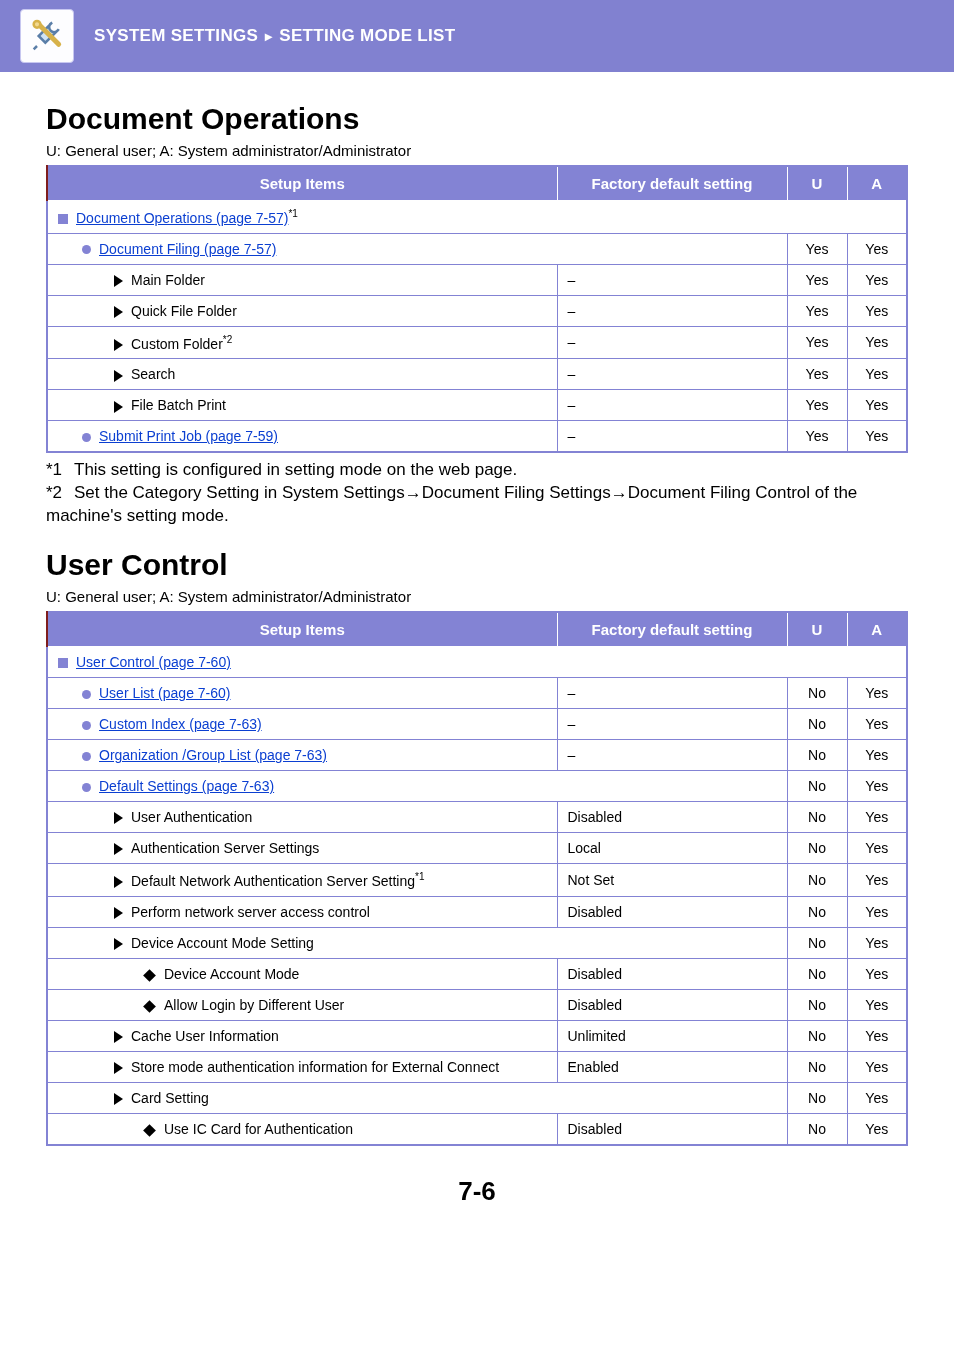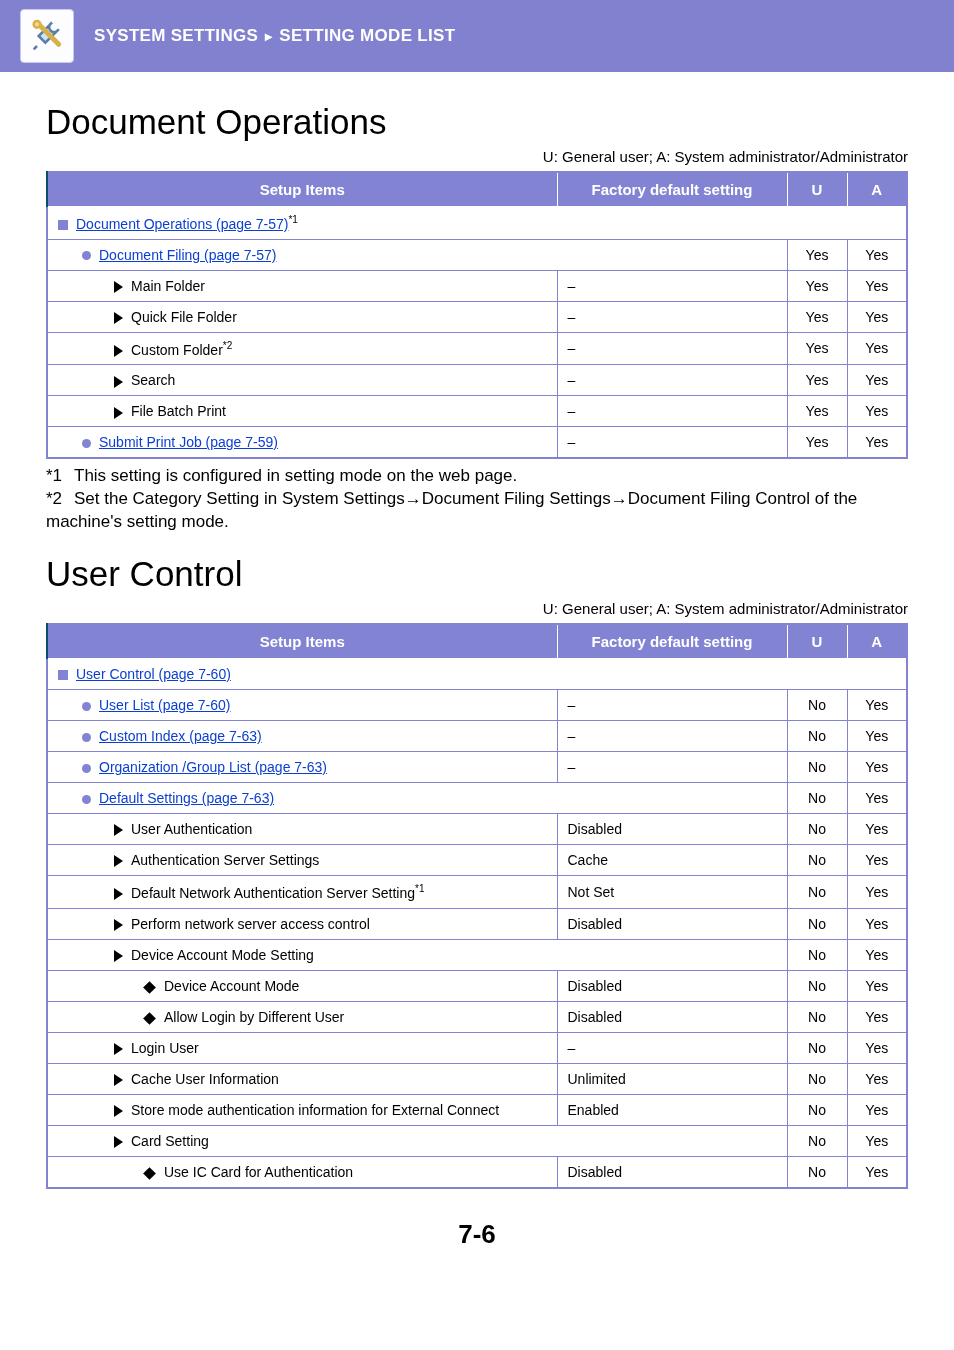--- a/index.html
+++ b/index.html
@@ -38,44 +38,44 @@
   .header-sep {
     display: inline-block;
     margin: 0 4px;
     vertical-align: middle;
     font-size: 13px;
   }
   .content {
     padding: 30px 46px 0 46px;
   }
   h1.section-title {
-    font-size: 35px;
-    font-weight: normal;
+    font-size: 30px;
+    font-weight: bold;
     margin: 0 0 6px 0;
   }
   .legend-line {
-    text-align: right;
+    text-align: left;
     font-size: 15px;
     margin-bottom: 6px;
   }
   table.settings {
     width: 100%;
     border-collapse: collapse;
     border: 2px solid #8383d4;
   }
   table.settings th {
     background: #8383d4;
     color: #fff;
     font-weight: bold;
     font-size: 15px;
     padding: 8px 4px;
     border: 1px solid #fff;
     text-align: center;
   }
-  table.settings th:first-child { border-left: 2px solid #0c4a6e; }
+  table.settings th:first-child { border-left: 2px solid #7f1d1d; }
   table.settings th:last-child { border-right: 2px solid #8383d4; }
   table.settings td {
     border: 1px solid #8383d4;
     padding: 7px 10px;
     font-size: 14px;
     vertical-align: middle;
   }
   td.col-u, td.col-a { text-align: center; width: 60px; }
   td.col-fd { width: 230px; }
   td.col-si { }
@@ -224,21 +224,21 @@
           <td class="col-a">Yes</td>
         </tr>
         <tr>
           <td class="col-si ind2"><span class="bullet-tri"></span><span>User Authentication</span></td>
           <td class="col-fd">Disabled</td>
           <td class="col-u">No</td>
           <td class="col-a">Yes</td>
         </tr>
         <tr>
           <td class="col-si ind2"><span class="bullet-tri"></span><span>Authentication Server Settings</span></td>
-          <td class="col-fd">Cache</td>
+          <td class="col-fd">Local</td>
           <td class="col-u">No</td>
           <td class="col-a">Yes</td>
         </tr>
         <tr>
           <td class="col-si ind2"><span class="bullet-tri"></span><span>Default Network Authentication Server Setting</span><span class="sup">*1</span></td>
           <td class="col-fd">Not Set</td>
           <td class="col-u">No</td>
           <td class="col-a">Yes</td>
         </tr>
         <tr>
@@ -254,26 +254,20 @@
         </tr>
         <tr>
           <td class="col-si ind3"><span class="bullet-diam"></span><span>Device Account Mode</span></td>
           <td class="col-fd">Disabled</td>
           <td class="col-u">No</td>
           <td class="col-a">Yes</td>
         </tr>
         <tr>
           <td class="col-si ind3"><span class="bullet-diam"></span><span>Allow Login by Different User</span></td>
           <td class="col-fd">Disabled</td>
-          <td class="col-u">No</td>
-          <td class="col-a">Yes</td>
-        </tr>
-        <tr>
-          <td class="col-si ind2"><span class="bullet-tri"></span><span>Login User</span></td>
-          <td class="col-fd">–</td>
           <td class="col-u">No</td>
           <td class="col-a">Yes</td>
         </tr>
         <tr>
           <td class="col-si ind2"><span class="bullet-tri"></span><span>Cache User Information</span></td>
           <td class="col-fd">Unlimited</td>
           <td class="col-u">No</td>
           <td class="col-a">Yes</td>
         </tr>
         <tr>

